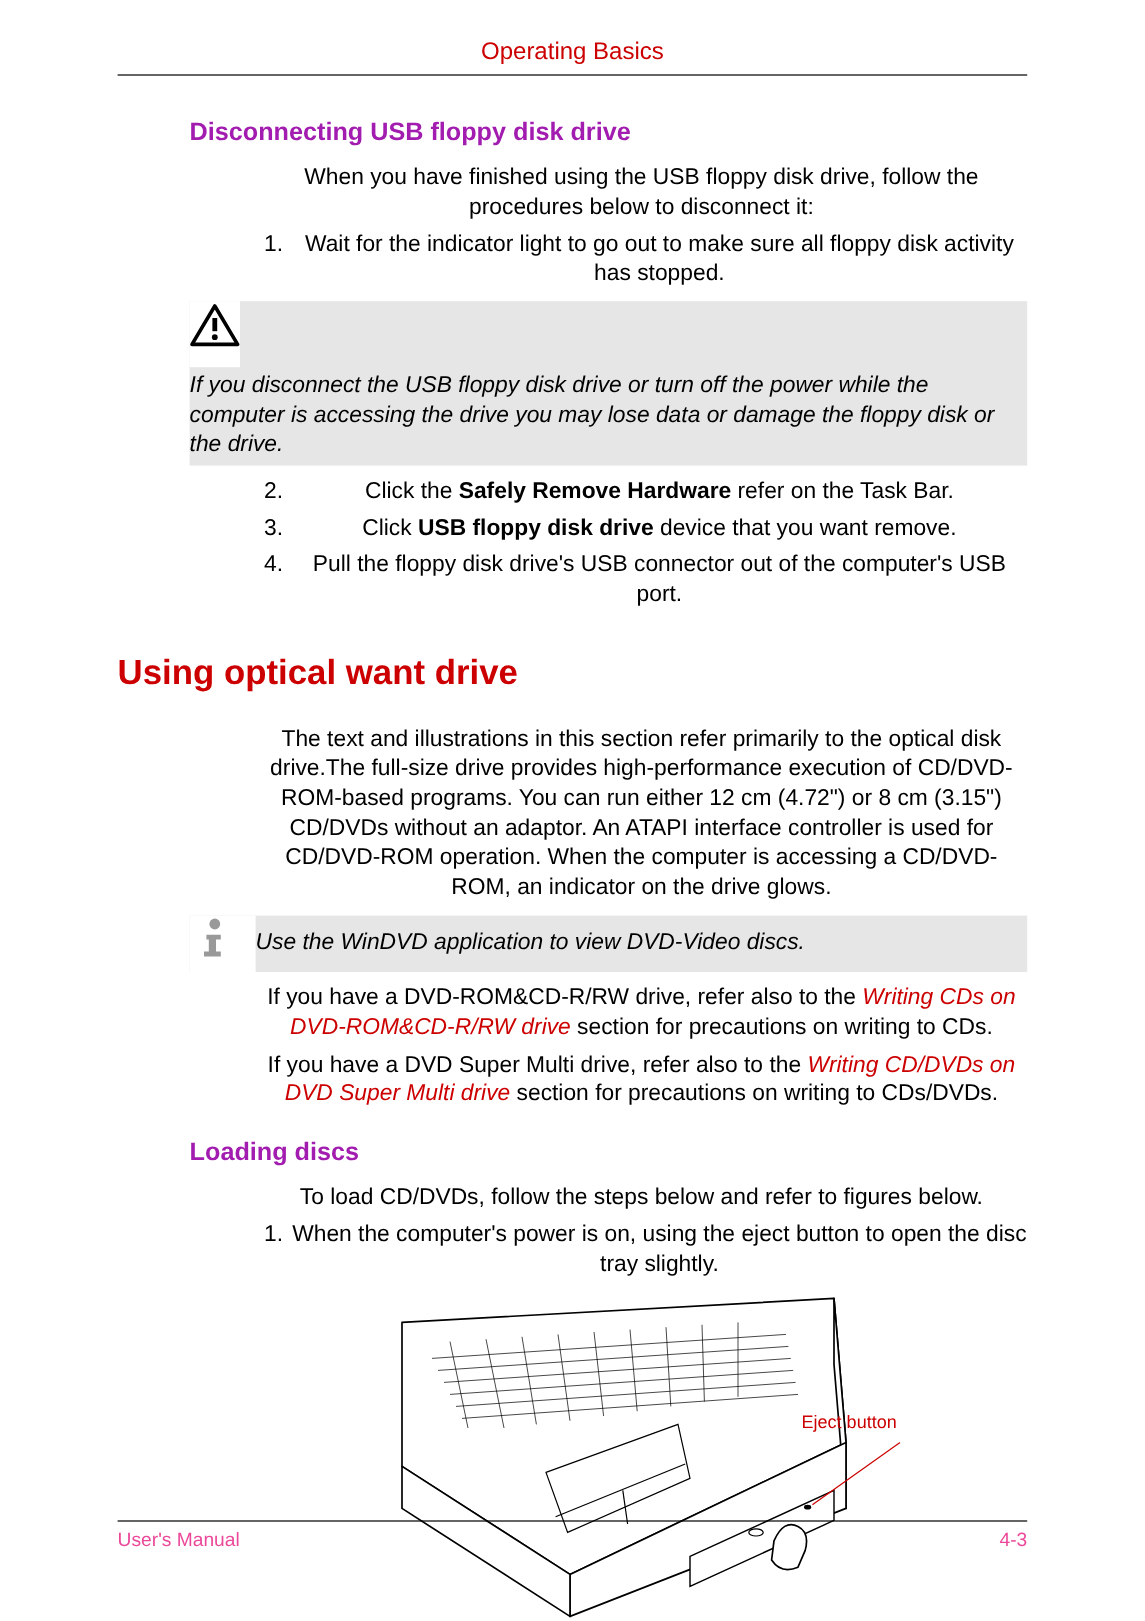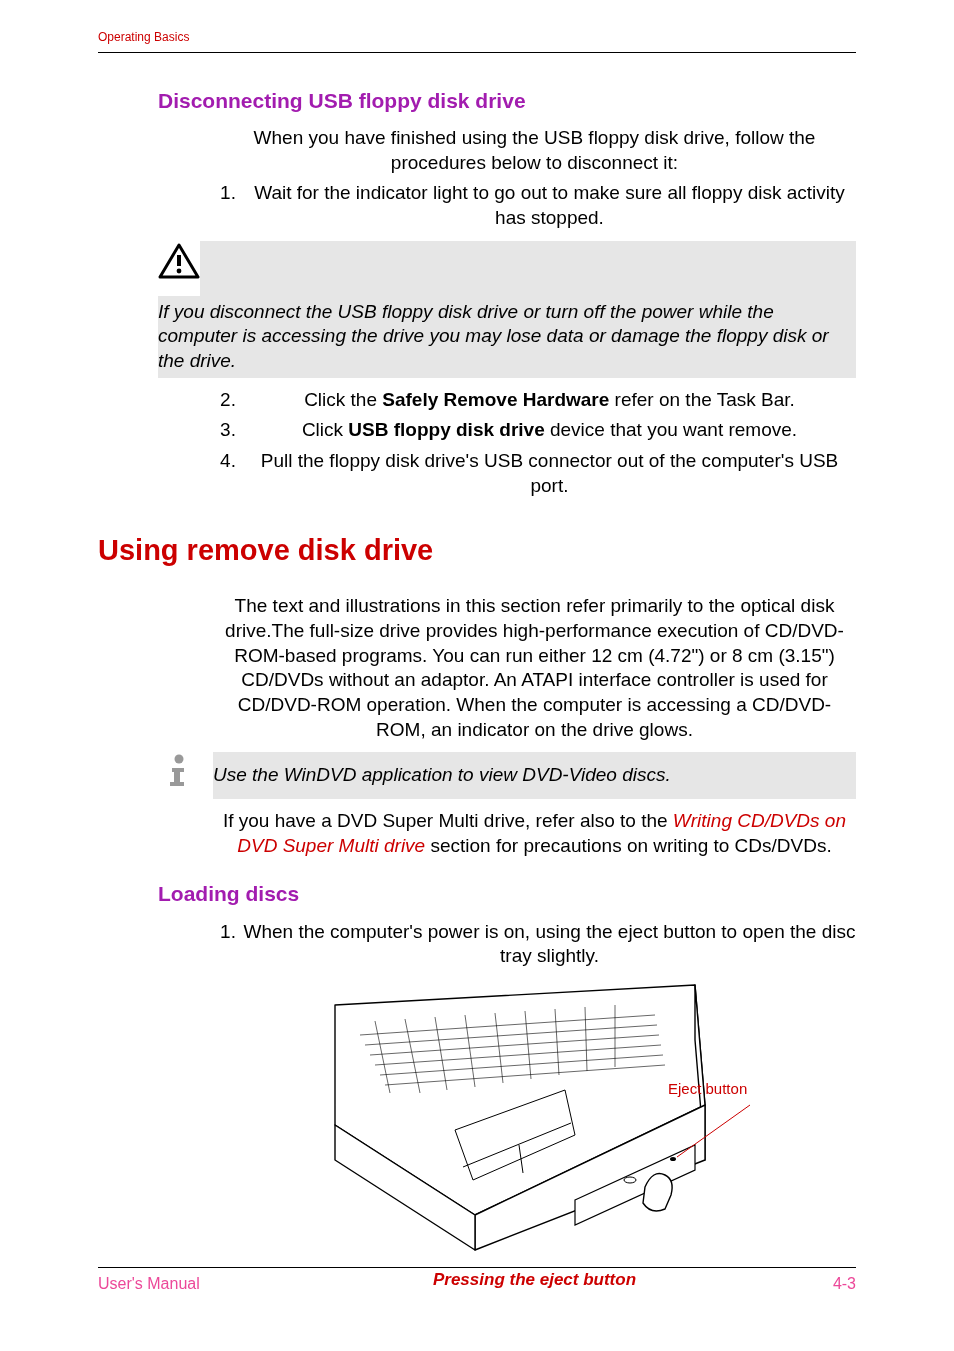--- a/index.html
+++ b/index.html
@@ -10,23 +10,23 @@
     width: 954px;
     height: 1351px;
     position: relative;
     font-size: 19px;
     line-height: 1.3;
   }
   .page {
     padding: 30px 98px 0 98px;
   }
   .header-right {
-    text-align: left;
-    color: #cc0000;
-    font-size: 12px;
+    text-align: center;
+    color: #cc0000;
+    font-size: 20px;
     padding-bottom: 6px;
   }
   .hr-top {
     border: none;
     border-top: 1px solid #000;
     margin-bottom: 34px;
   }
   .h3 {
     color: #a21caf;
     font-weight: bold;
@@ -182,45 +182,49 @@
           <span>Click </span><span class="bold">USB floppy disk drive</span><span> device that you want remove.</span>
         </span>
       </li>
       <li>
         <span class="num">4.</span>
         <span class="txt">Pull the floppy disk drive's USB connector out of the computer's USB port.</span>
       </li>
     </ol>
   </div>
 
-  <div class="h1">Using remove disk drive</div>
+  <div class="h1">Using optical want drive</div>
 
   <div class="body-block">
     <p class="body-p">The text and illustrations in this section refer primarily to the optical disk drive.The full-size drive provides high-performance execution of CD/DVD-ROM-based programs. You can run either 12 cm (4.72") or 8 cm (3.15") CD/DVDs without an adaptor. An ATAPI interface controller is used for CD/DVD-ROM operation. When the computer is accessing a CD/DVD-ROM, an indicator on the drive glows.</p>
   </div>
 
   <div class="callout-single">
     <div class="icon-col">
       <svg width="42" height="40" viewBox="0 0 42 40">
         <circle cx="21" cy="7" r="4.5" fill="#999"></circle>
         <path d="M14 16 h12 v4 h-4 v10 h4 v4 h-14 v-4 h4 v-10 h-2 z" fill="#999"></path>
       </svg>
     </div>
     <div class="text-col">Use the WinDVD application to view DVD-Video discs.</div>
   </div>
 
   <div class="body-block">
     <p class="body-p">
+      <span>If you have a DVD-ROM&amp;CD-R/RW drive, refer also to the </span><span class="link">Writing CDs on DVD-ROM&amp;CD-R/RW drive</span><span> section for precautions on writing to CDs.</span>
+    </p>
+    <p class="body-p">
       <span>If you have a DVD Super Multi drive, refer also to the </span><span class="link">Writing CD/DVDs on DVD Super Multi drive</span><span> section for precautions on writing to CDs/DVDs.</span>
     </p>
   </div>
 
   <div class="h3" style="margin-top:22px;">Loading discs</div>
 
   <div class="body-block">
+    <p class="body-p">To load CD/DVDs, follow the steps below and refer to figures below.</p>
     <ol class="numlist">
       <li>
         <span class="num">1.</span>
         <span class="txt">When the computer's power is on, using the eject button to open the disc tray slightly.</span>
       </li>
     </ol>
   </div>
 
   <div class="figure-block" style="position:relative;">
     <svg class="figure-svg" width="520" height="290" viewBox="0 0 520 290">

